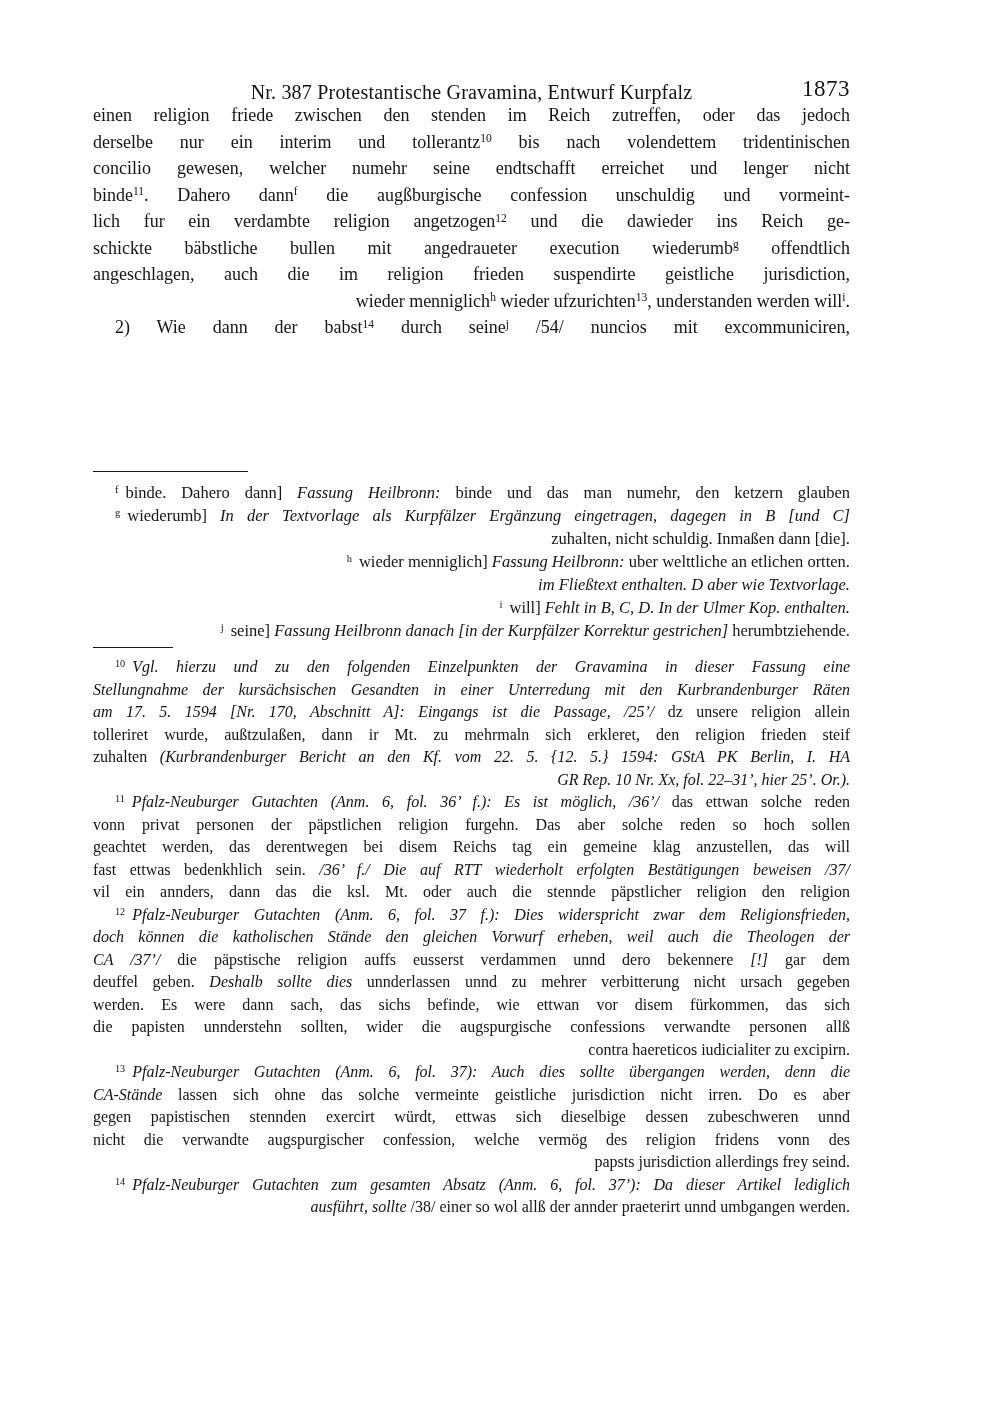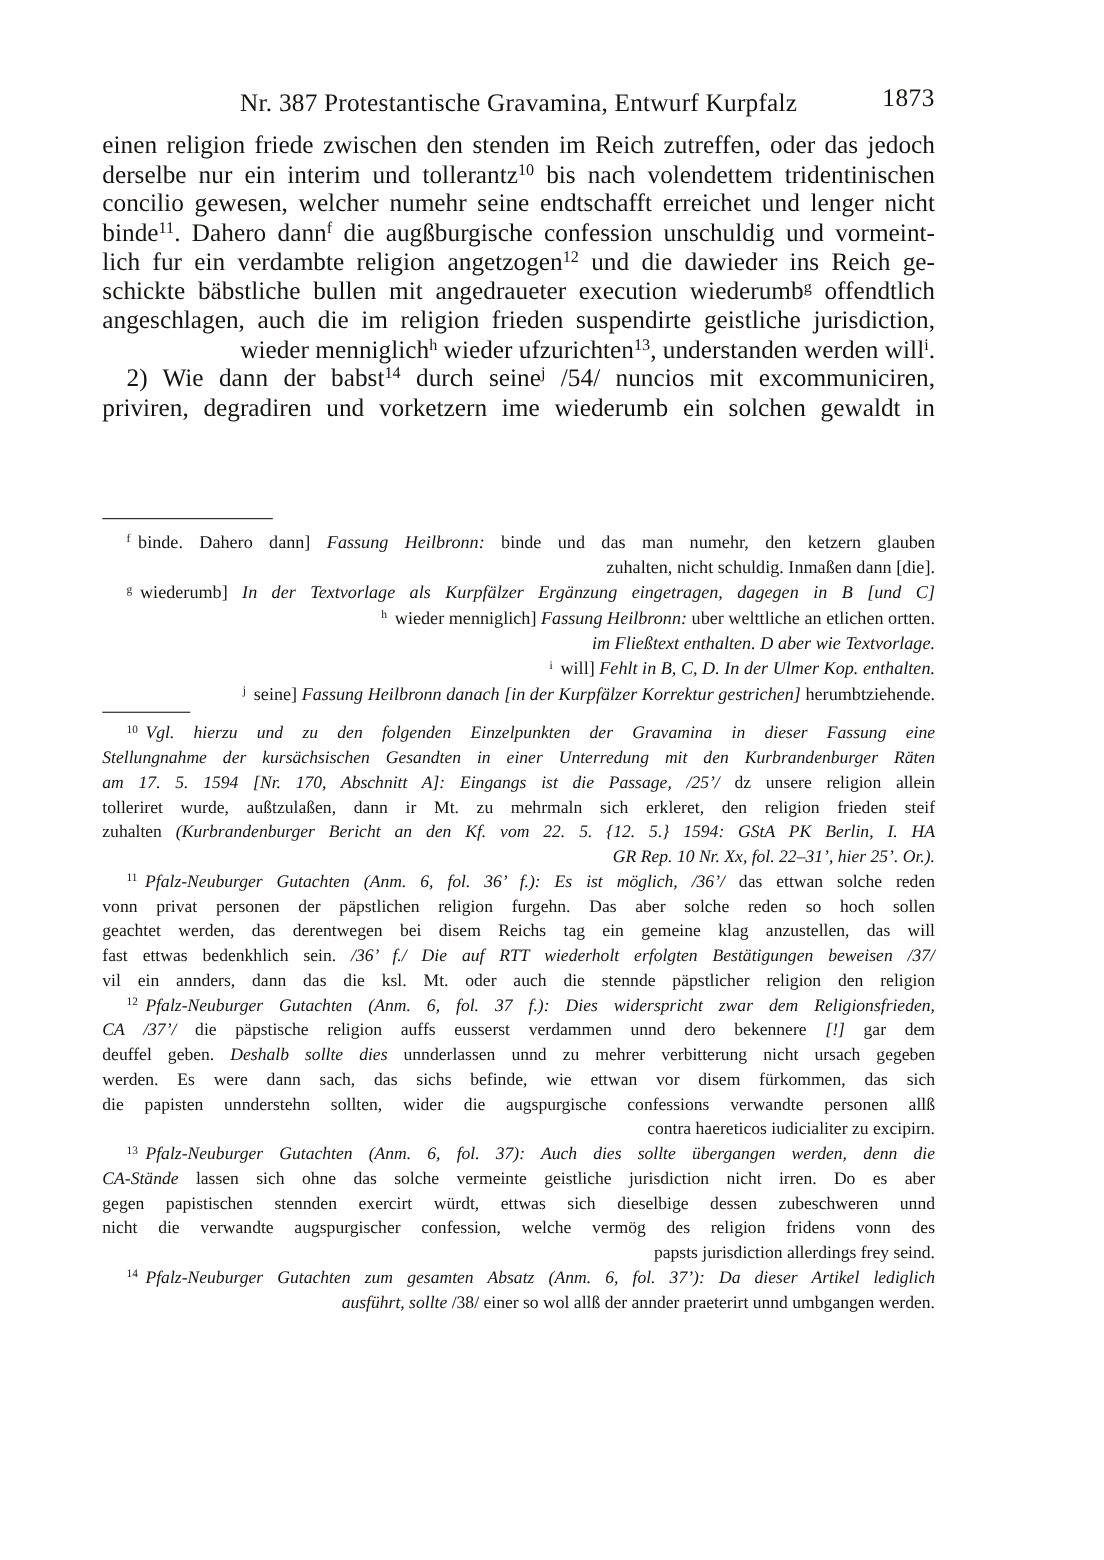--- a/index.html
+++ b/index.html
@@ -10,28 +10,28 @@
     background: #ffffff;
     color: #161412;
     font-family: "Liberation Serif", "DejaVu Serif", serif;
     overflow: hidden;
   }
   .col { position: absolute; left: 93px; width: 757px; }
 
   .header { top: 76px; height: 34px; }
   .running-title {
     position: absolute; left: 0; right: 0; top: 5px;
-    text-align: center; font-size: 23px; letter-spacing: 0.2px;
+    text-align: center; font-size: 20px; letter-spacing: 0.2px;
   }
   .page-number {
     position: absolute; right: 0; top: 0;
     font-size: 23px; letter-spacing: 0.5px;
   }
 
-  .body-text  { top: 119px; font-size: 23px;   line-height: 26.5px; }
+  .body-text  { top: 102px; font-size: 18px;   line-height: 26.5px; }
   .apparatus  { top: 481px; font-size: 16.5px; line-height: 23px; }
   .footnotes  { top: 656px; font-size: 16px; line-height: 22.5px; }
 
   .line { text-align: right; white-space: normal; }
   .line.j { text-align: justify; text-align-last: justify; }
   .line.ind { text-indent: 22px; }
 
   .it { font-style: italic; }
   sup {
     font-size: 64%;
@@ -62,29 +62,28 @@
   <div class="col body-text">
       <div class="line j"><span>einen religion friede zwischen den stenden im Reich zutreffen, oder das jedoch</span></div>
       <div class="line j"><span>derselbe nur ein interim und tollerantz</span><sup>10</sup><span> bis nach volendettem tridentinischen</span></div>
       <div class="line j"><span>concilio gewesen, welcher numehr seine endtschafft erreichet und lenger nicht</span></div>
       <div class="line j"><span>binde</span><sup>11</sup><span>. Dahero dann</span><sup>f</sup><span> die augßburgische confession unschuldig und vormeint-</span></div>
       <div class="line j"><span>lich fur ein verdambte religion angetzogen</span><sup>12</sup><span> und die dawieder ins Reich ge-</span></div>
       <div class="line j"><span>schickte bäbstliche bullen mit angedraueter execution wiederumb</span><sup>g</sup><span> offendtlich</span></div>
       <div class="line j"><span>angeschlagen, auch die im religion frieden suspendirte geistliche jurisdiction,</span></div>
       <div class="line"><span>wieder menniglich</span><sup>h</sup><span> wieder ufzurichten</span><sup>13</sup><span>, understanden werden will</span><sup>i</sup><span>.</span></div>
       <div class="line j ind"><span>2) Wie dann der babst</span><sup>14</sup><span> durch seine</span><sup>j</sup><span> /54/ nuncios mit excommuniciren,</span></div>
-      <div class="line j"><span>priviren, degradiren und vorketzern ime wiederumb ein solchen gewaldt in</span></div>
     </div>
 
   <div class="rule rule-1"></div>
 
   <div class="col apparatus">
       <div class="line j ind"><sup class="marker">f</sup><span>binde. Dahero dann] </span><span class="it">Fassung Heilbronn:</span><span> binde und das man numehr, den ketzern glauben</span></div>
+      <div class="line j ind"><sup class="marker">g</sup><span>wiederumb] </span><span class="it">In der Textvorlage als Kurpfälzer Ergänzung eingetragen, dagegen in B [und C]</span></div>
       <div class="line"><span>zuhalten, nicht schuldig. Inmaßen dann [die].</span></div>
-      <div class="line j ind"><sup class="marker">g</sup><span>wiederumb] </span><span class="it">In der Textvorlage als Kurpfälzer Ergänzung eingetragen, dagegen in B [und C]</span></div>
       <div class="line ind"><sup class="marker">h</sup><span>wieder menniglich] </span><span class="it">Fassung Heilbronn:</span><span> uber welttliche an etlichen ortten.</span></div>
       <div class="line"><span class="it">im Fließtext enthalten. D aber wie Textvorlage.</span></div>
       <div class="line ind"><sup class="marker">i</sup><span>will] </span><span class="it">Fehlt in B, C, D. In der Ulmer Kop. enthalten.</span></div>
       <div class="line ind"><sup class="marker">j</sup><span>seine] </span><span class="it">Fassung Heilbronn danach [in der Kurpfälzer Korrektur gestrichen]</span><span> herumbtziehende.</span></div>
     </div>
 
   <div class="rule rule-2"></div>
 
   <div class="col footnotes">
       <div class="line j ind"><sup class="marker">10</sup><span class="it">Vgl. hierzu und zu den folgenden Einzelpunkten der Gravamina in dieser Fassung eine</span></div>
@@ -92,20 +91,21 @@
       <div class="line j"><span class="it">am 17. 5. 1594 [Nr. 170, Abschnitt A]: Eingangs ist die Passage, /25’/</span><span> dz unsere religion allein</span></div>
       <div class="line j"><span>tolleriret wurde, außtzulaßen, dann ir Mt. zu mehrmaln sich erkleret, den religion frieden steif</span></div>
       <div class="line j"><span>zuhalten </span><span class="it">(Kurbrandenburger Bericht an den Kf. vom 22. 5. {12. 5.} 1594: GStA PK Berlin, I. HA</span></div>
       <div class="line"><span class="it">GR Rep. 10 Nr. Xx, fol. 22–31’, hier 25’. Or.).</span></div>
       <div class="line j ind"><sup class="marker">11</sup><span class="it">Pfalz-Neuburger Gutachten (Anm. 6, fol. 36’ f.): Es ist möglich, /36’/</span><span> das ettwan solche reden</span></div>
       <div class="line j"><span>vonn privat personen der päpstlichen religion furgehn. Das aber solche reden so hoch sollen</span></div>
       <div class="line j"><span>geachtet werden, das derentwegen bei disem Reichs tag ein gemeine klag anzustellen, das will</span></div>
       <div class="line j"><span>fast ettwas bedenkhlich sein. </span><span class="it">/36’ f./ Die auf RTT wiederholt erfolgten Bestätigungen beweisen /37/</span></div>
       <div class="line j"><span>vil ein annders, dann das die ksl. Mt. oder auch die stennde päpstlicher religion den religion</span></div>
       <div class="line j ind"><sup class="marker">12</sup><span class="it">Pfalz-Neuburger Gutachten (Anm. 6, fol. 37 f.): Dies widerspricht zwar dem Religionsfrieden,</span></div>
+      <div class="line j"><span class="it">doch können die katholischen Stände den gleichen Vorwurf erheben, weil auch die Theologen der</span></div>
       <div class="line j"><span class="it">CA /37’/</span><span> die päpstische religion auffs eusserst verdammen unnd dero bekennere </span><span class="it">[!]</span><span> gar dem</span></div>
       <div class="line j"><span>deuffel geben. </span><span class="it">Deshalb sollte dies</span><span> unnderlassen unnd zu mehrer verbitterung nicht ursach gegeben</span></div>
       <div class="line j"><span>werden. Es were dann sach, das sichs befinde, wie ettwan vor disem fürkommen, das sich</span></div>
       <div class="line j"><span>die papisten unnderstehn sollten, wider die augspurgische confessions verwandte personen allß</span></div>
       <div class="line"><span>contra haereticos iudicialiter zu excipirn.</span></div>
       <div class="line j ind"><sup class="marker">13</sup><span class="it">Pfalz-Neuburger Gutachten (Anm. 6, fol. 37): Auch dies sollte übergangen werden, denn die</span></div>
       <div class="line j"><span class="it">CA-Stände</span><span> lassen sich ohne das solche vermeinte geistliche jurisdiction nicht irren. Do es aber</span></div>
       <div class="line j"><span>gegen papistischen stennden exercirt würdt, ettwas sich dieselbige dessen zubeschweren unnd</span></div>
       <div class="line j"><span>nicht die verwandte augspurgischer confession, welche vermög des religion fridens vonn des</span></div>
       <div class="line"><span>papsts jurisdiction allerdings frey seind.</span></div>

